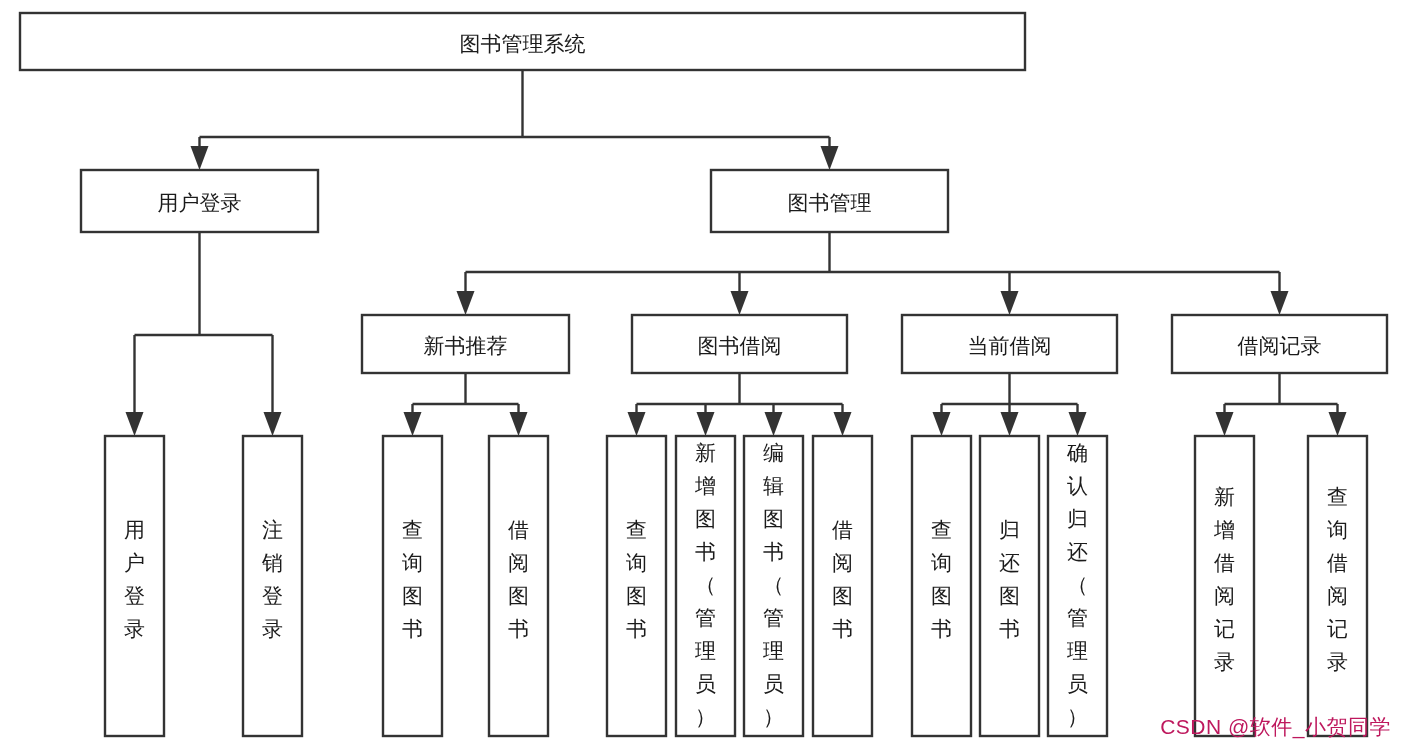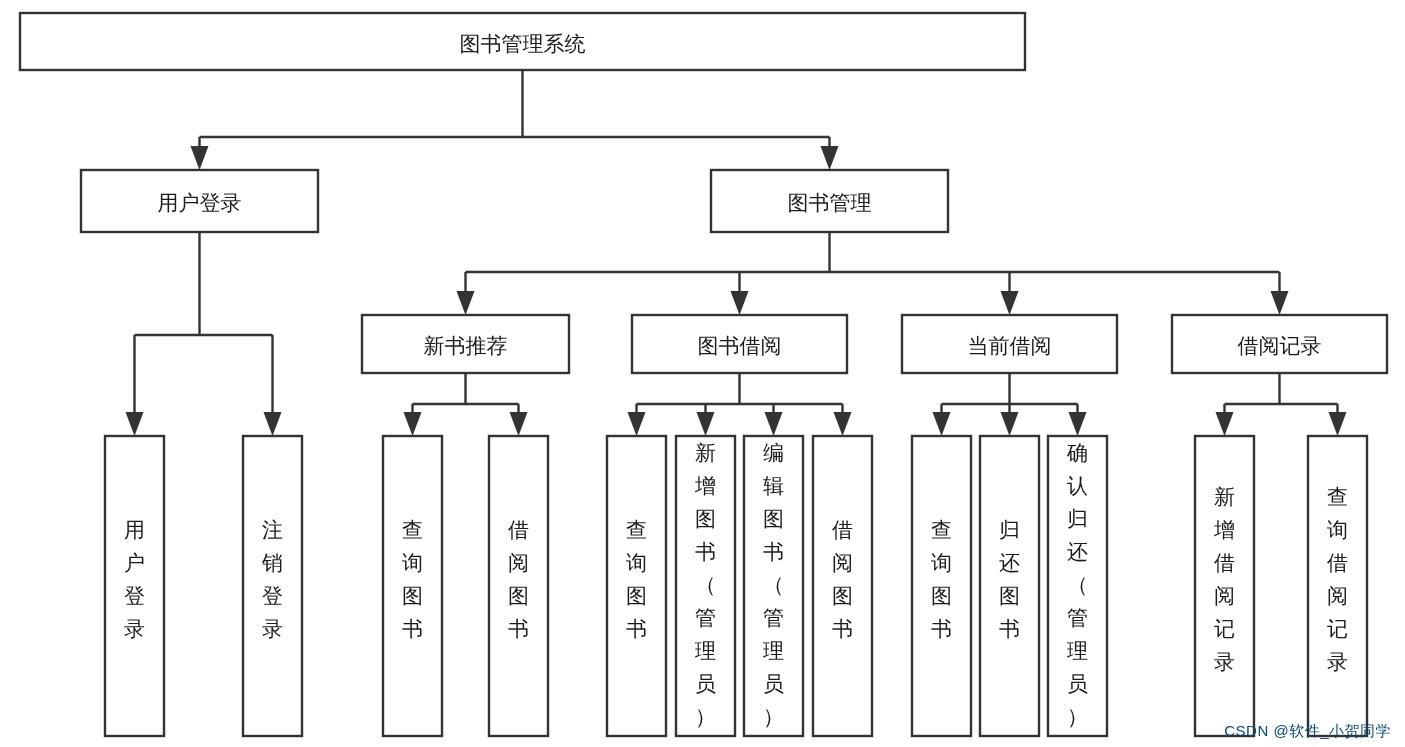--- a/index.html
+++ b/index.html
@@ -50,22 +50,22 @@
   }
   .arrow-head {
     fill: #333333;
     stroke: none;
   }
   .watermark {
     position: absolute;
     right: 14px;
     bottom: 6px;
     font-family: "Liberation Sans", "DejaVu Sans", sans-serif;
-    font-size: 15px;
-    color: #0c4a6e;
+    font-size: 21px;
+    color: #be185d;
     letter-spacing: 0.5px;
     white-space: nowrap;
     pointer-events: none;
   }
 </style>
 </head>
 <body>
 
 <div id="diagram-root">
 

